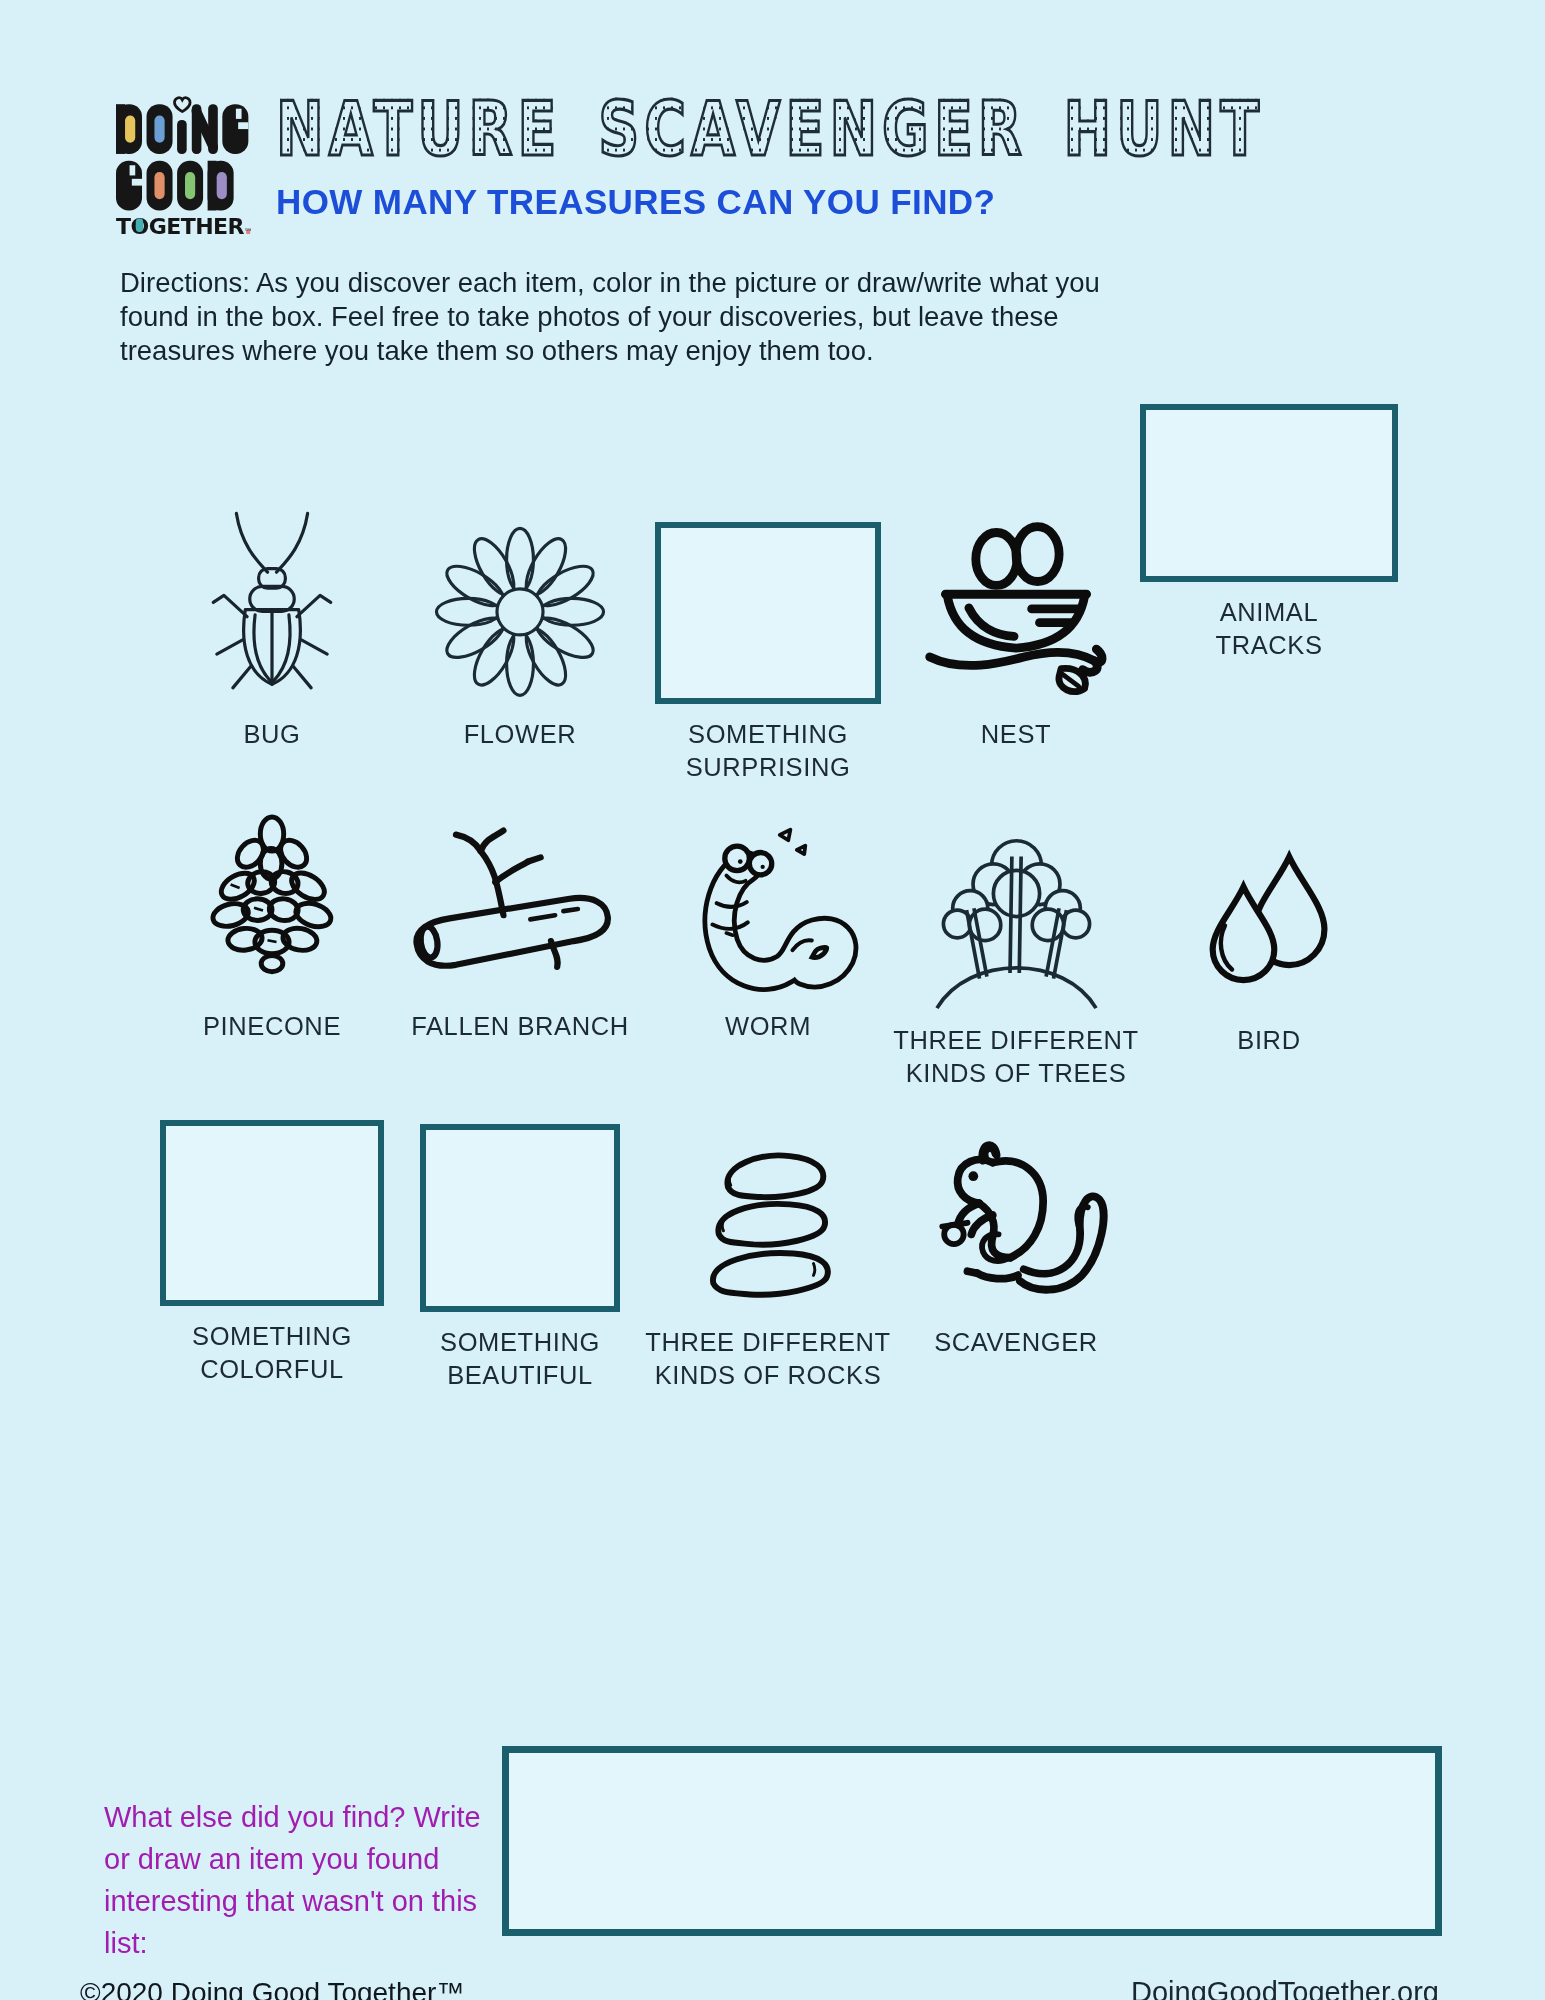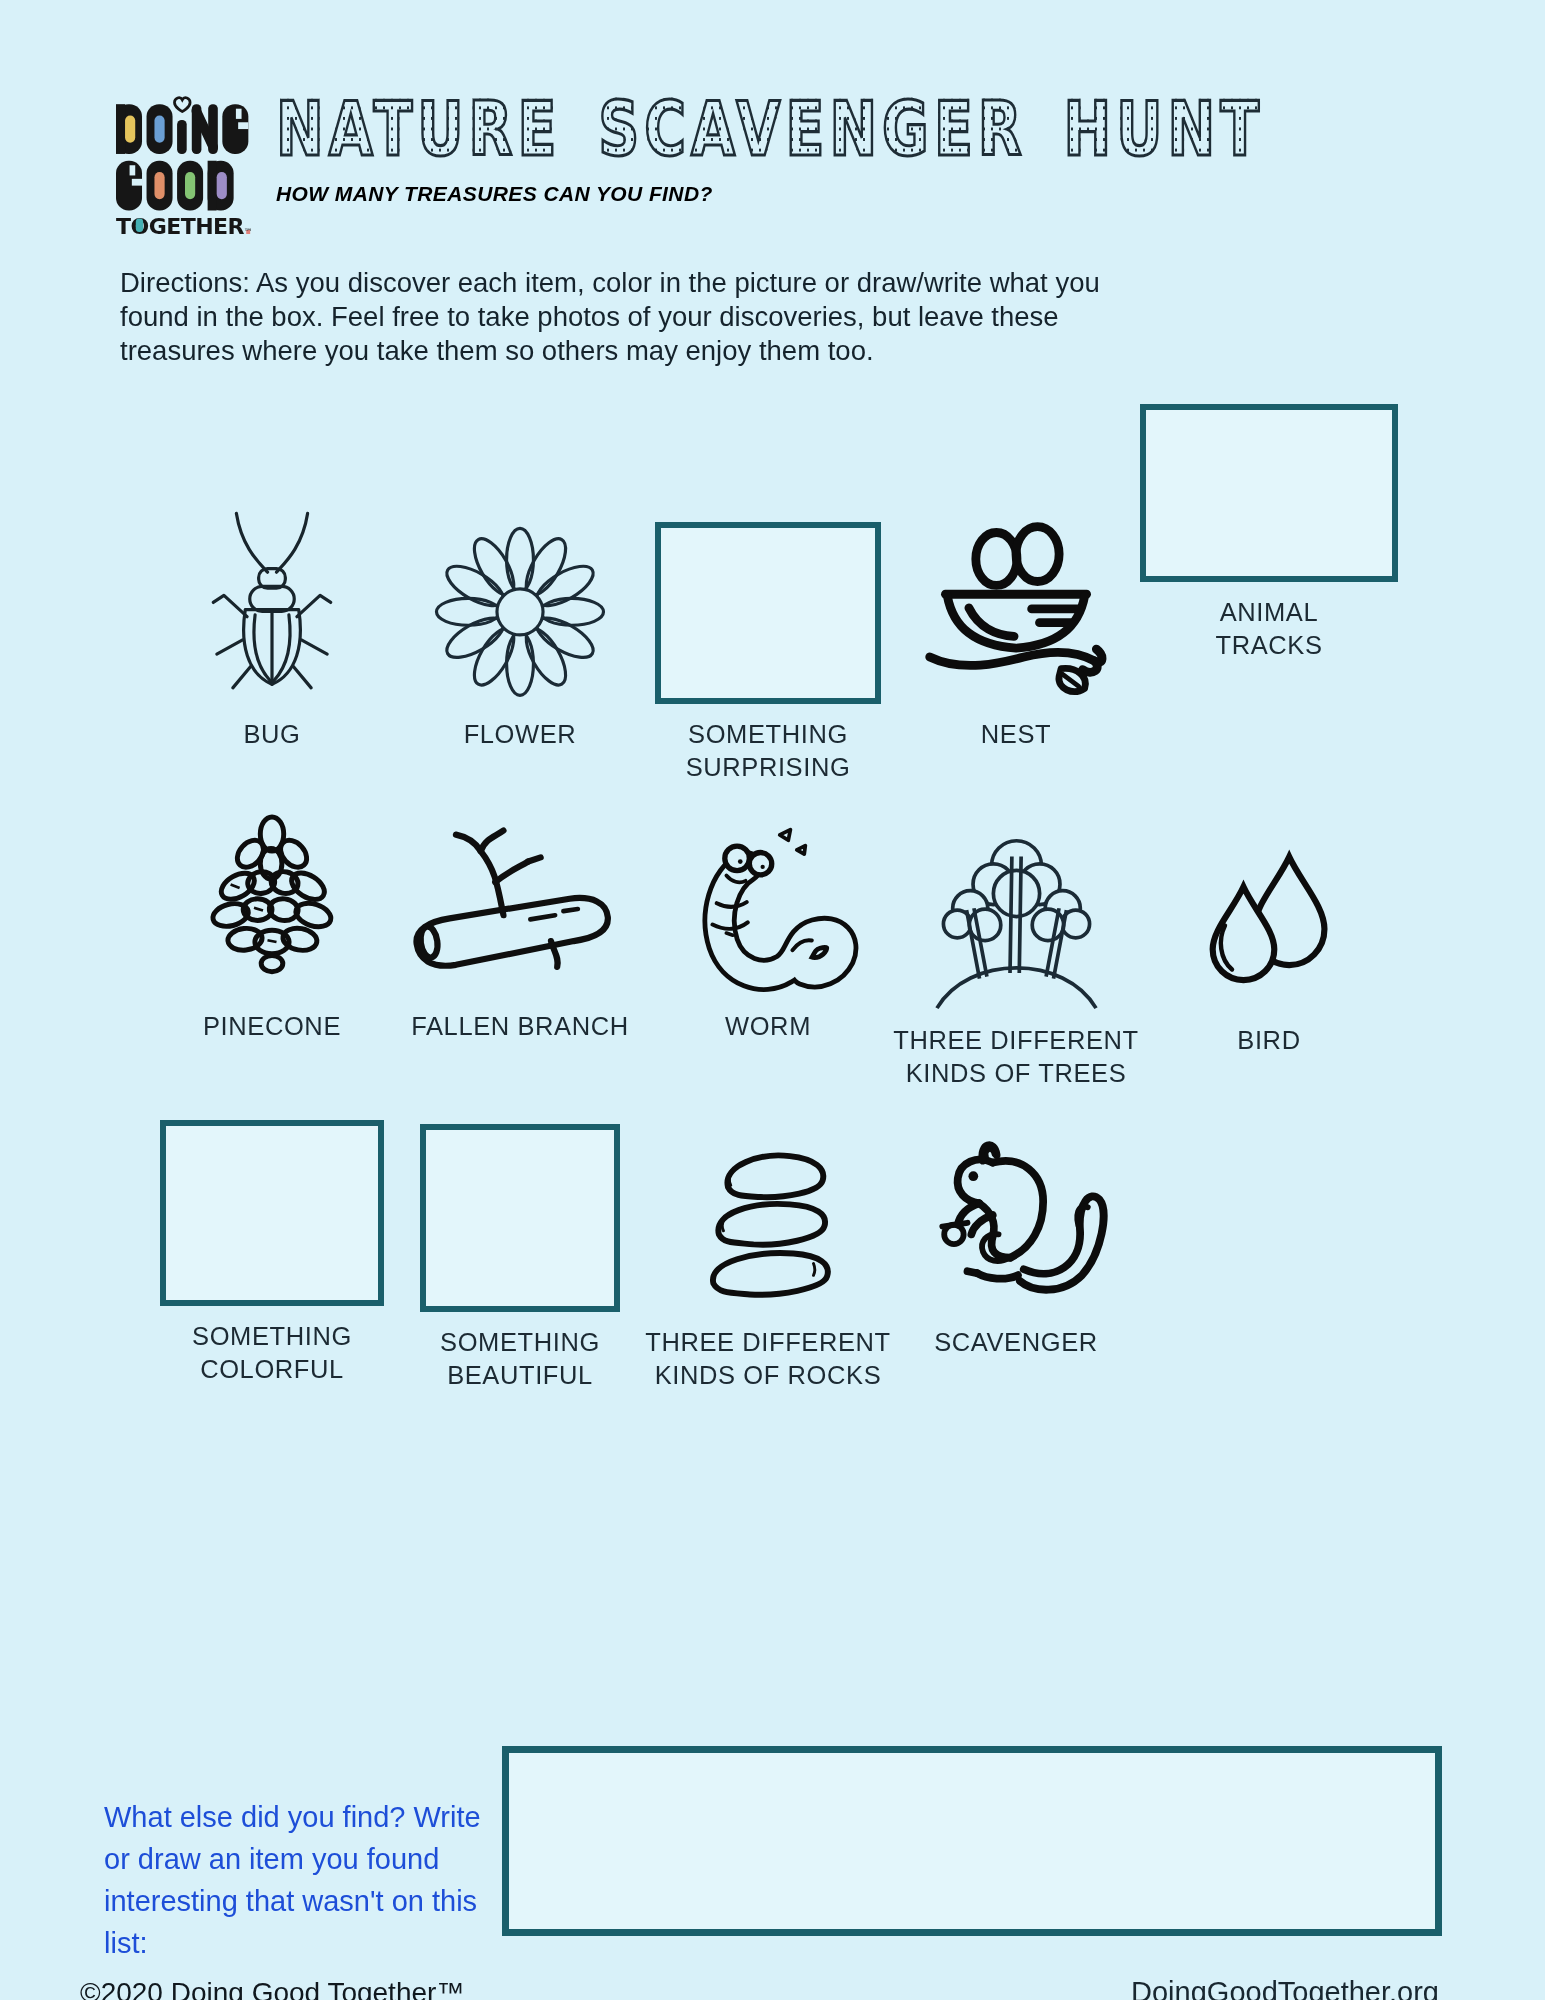--- a/index.html
+++ b/index.html
@@ -21,21 +21,21 @@
   @supports ((-webkit-background-clip: text)) {
     .title{
       color:transparent;
       -webkit-text-stroke:2.4px #1e2d36;
       background-image:radial-gradient(circle,#1e2d36 1.25px, rgba(0,0,0,0) 1.45px);
       background-size:8px 8px;
       -webkit-background-clip:text;
       background-clip:text;
     }
   }
-  .subtitle{margin-top:14px;font-size:21px;font-weight:800;letter-spacing:0.4px;color:#000000;font-style:italic;}
+  .subtitle{margin-top:14px;font-size:35px;font-weight:800;letter-spacing:0.4px;color:#1d4ed8;}
 
   
   .directions{margin:24px 0 0 120px;width:1040px;font-size:27.5px;line-height:1.24;color:#15232c;}
 
   
   .grid{margin:16px 0 0 148px;width:1250px;display:grid;grid-template-columns:repeat(5,1fr);
         grid-template-rows:414px 296px 320px 330px;}
   .cell{display:flex;flex-direction:column;align-items:center;}
   .icon-wrap{display:flex;align-items:flex-end;justify-content:center;width:100%;}
   .r1 .icon-wrap{height:320px;}
@@ -45,21 +45,21 @@
   .cell-label{margin-top:14px;font-size:25.5px;letter-spacing:0.6px;line-height:1.28;
               text-align:center;white-space:pre-line;color:#1c2a33;}
   .empty-box{width:226px;height:182px;border:6px solid #1a5f6b;background:#e3f6fb;box-sizing:border-box;}
   .b4{width:258px;height:178px;}
   .b11{width:224px;height:186px;}
   .b13{width:200px;height:188px;}
   .cell svg{display:block;}
 
   
   .bottom{display:flex;align-items:flex-start;margin:2px 0 0 104px;}
-  .prompt{width:392px;font-size:29px;line-height:1.45;margin-top:50px;color:#1d4ed8;}
+  .prompt{width:392px;font-size:29px;line-height:1.45;margin-top:50px;color:#a21caf;}
   .draw-box{margin-left:6px;width:926px;height:176px;border:7px solid #1a5f6b;background:#e3f6fb;}
 
   .footer{display:flex;justify-content:space-between;align-items:baseline;margin:12px 106px 0 80px;}
   .footer .left{font-size:28px;color:#10181e;}
   .footer .right{font-size:29px;color:#182730;}
 </style>
 </head>
 <body>
 
 <div class="page">

